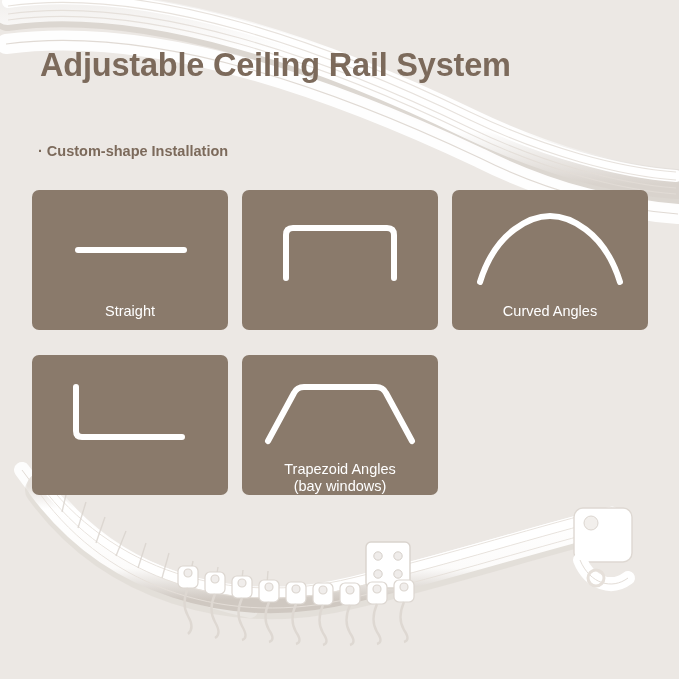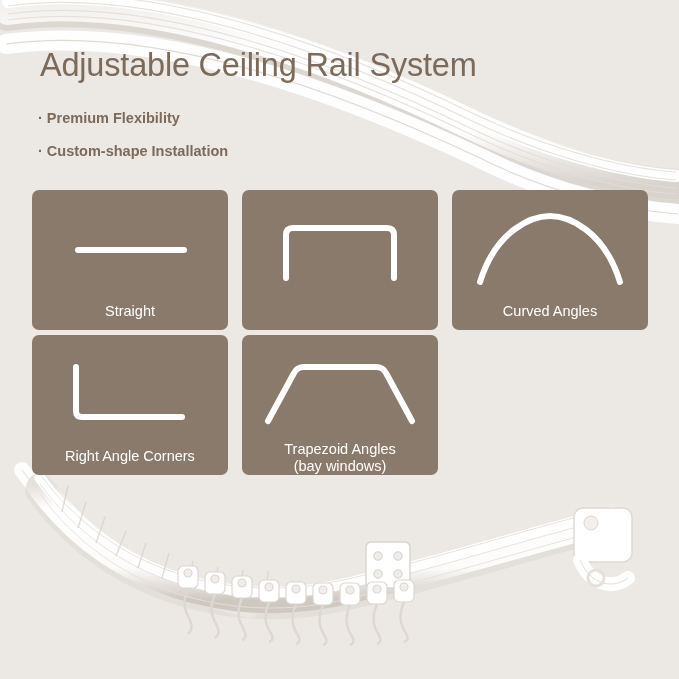--- a/index.html
+++ b/index.html
@@ -31,21 +31,21 @@
     height: 679px;
     pointer-events: none;
   }
 
   
   .title {
     position: absolute;
     left: 40px;
     top: 47px;
     font-size: 32.5px;
-    font-weight: normal;
+    font-weight: bold;
     color: #7c6a5b;
     letter-spacing: -0.2px;
     white-space: nowrap;
   }
   .bullet {
     position: absolute;
     left: 38px;
     font-size: 14.5px;
     color: #7c6a5b;
     font-weight: bold;
@@ -57,21 +57,21 @@
   
   .grid {
     position: absolute;
     left: 32px;
     top: 190px;
     width: 616px;
     height: 293px;
     display: grid;
     grid-template-columns: repeat(3, 196px);
     grid-template-rows: repeat(2, 140px);
-    gap: 5px 14px;
+    gap: 25px 14px;
   }
   .card {
     position: relative;
     background: #8a7a6b;
     border-radius: 7px;
     overflow: hidden;
   }
   .card .shape {
     position: absolute;
     left: 0;
@@ -223,21 +223,20 @@
         <path d="M 296 604 q -7 16 0 28 q 7 10 0 12"></path>
         <path d="M 323 605 q -7 16 0 28 q 7 10 0 12"></path>
         <path d="M 350 605 q -7 16 0 28 q 7 10 0 12"></path>
         <path d="M 377 604 q -7 16 0 28 q 7 10 0 12"></path>
         <path d="M 404 602 q -7 16 0 28 q 7 10 0 12"></path>
       </g>
     </g>
   </svg>
 
   <div class="title">Adjustable Ceiling Rail System</div>
-  <div class="bullet bullet-1">· Premium Flexibility</div>
   <div class="bullet bullet-2">· Custom-shape Installation</div>
 
   <div class="grid">
 
     <div class="card">
       <svg class="shape" viewBox="0 0 196 140">
         <path d="M 46 60 L 152 60" fill="none" stroke="#ffffff" stroke-width="6" stroke-linecap="round"></path>
       </svg>
       <div class="label">Straight</div>
     </div>
@@ -252,21 +251,20 @@
       <svg class="shape" viewBox="0 0 196 140">
         <path d="M 28 92 C 44 40 80 26 98 26 C 116 26 152 40 168 92" fill="none" stroke="#ffffff" stroke-width="6" stroke-linecap="round"></path>
       </svg>
       <div class="label">Curved Angles</div>
     </div>
 
     <div class="card">
       <svg class="shape" viewBox="0 0 196 140">
         <path d="M 44 32 L 44 76 Q 44 82 50 82 L 150 82" fill="none" stroke="#ffffff" stroke-width="6" stroke-linecap="round" stroke-linejoin="round"></path>
       </svg>
-      <div class="label">Right Angle Corners</div>
     </div>
 
     <div class="card two-line">
       <svg class="shape" viewBox="0 0 196 140">
         <path d="M 26 86 L 52 38 Q 55 32 62 32 L 134 32 Q 141 32 144 38 L 170 86" fill="none" stroke="#ffffff" stroke-width="6" stroke-linecap="round" stroke-linejoin="round"></path>
       </svg>
       <div class="label">Trapezoid Angles
 (bay windows)</div>
     </div>
 

